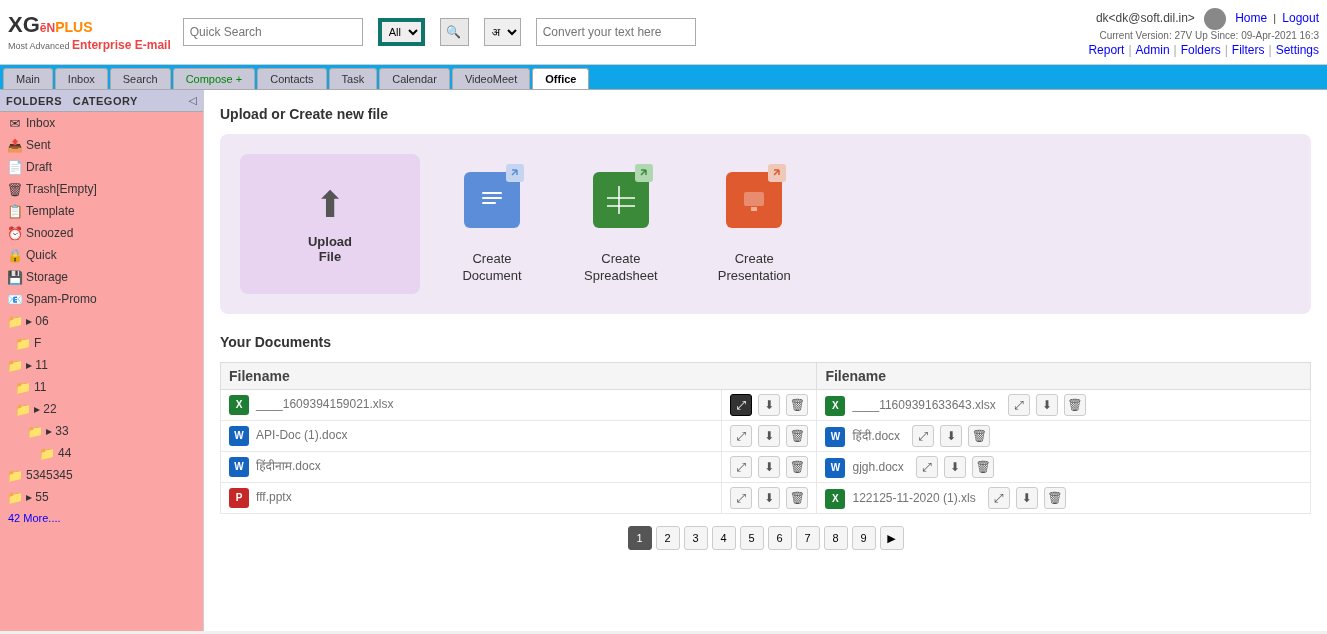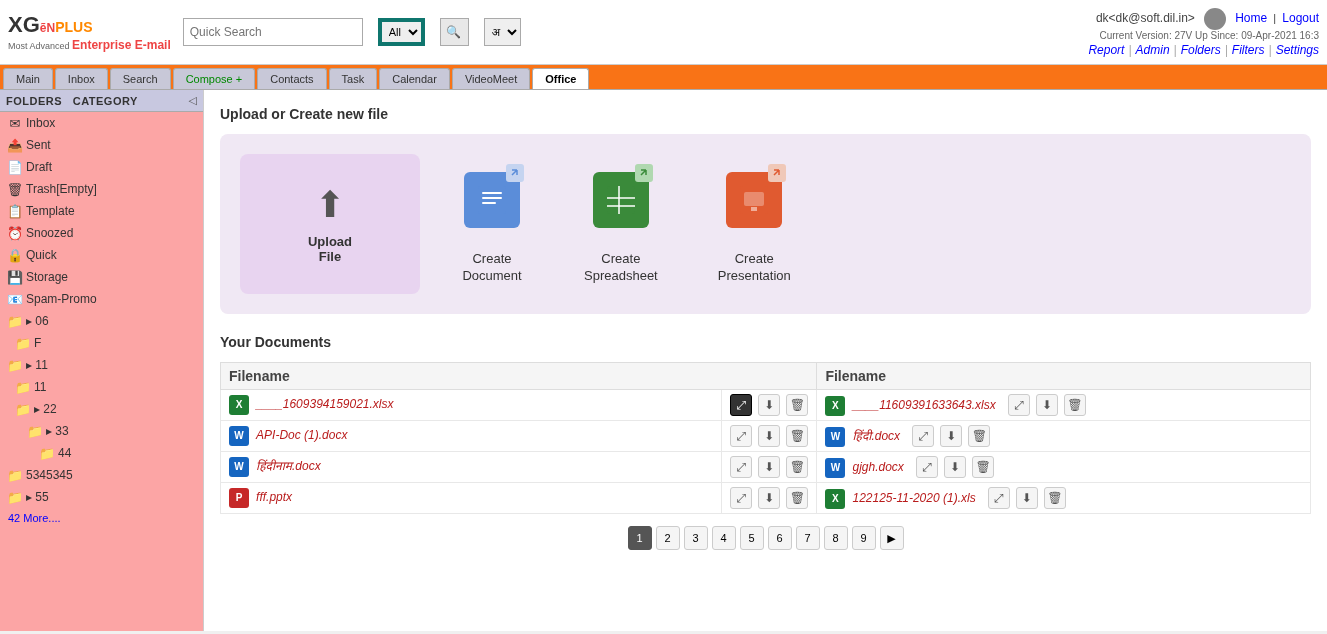--- a/index.html
+++ b/index.html
@@ -23,21 +23,21 @@
     .user-info { font-size: 11px; color: #444; }
     .user-info a { color: #00f; text-decoration: none; }
     .version-info { font-size: 10px; color: #666; }
 
     
     .top-nav-links { display: flex; gap: 4px; font-size: 11px; }
     .top-nav-links a { color: #00f; text-decoration: none; }
     .top-nav-links span { color: #aaa; }
 
     
-    .tab-bar { background: #f97316; border-bottom: 1px solid #aaa; display: flex; padding: 3px 3px 0; gap: 2px; }
+    .tab-bar { background: #0ea5e9; border-bottom: 1px solid #aaa; display: flex; padding: 3px 3px 0; gap: 2px; }
     .tab { padding: 4px 12px; background: #c8c8d8; border: 1px solid #aaa; border-bottom: none; cursor: pointer; font-size: 11px; border-radius: 3px 3px 0 0; color: #333; }
     .tab.active { background: #fff; color: #000; font-weight: bold; }
     .tab-compose { color: #080; }
 
     
     .main-layout { display: flex; height: calc(634px - 65px - 28px); }
 
     
     .sidebar { width: 204px; background: #fca5a5; border-right: 1px solid #ccc; overflow-y: auto; flex-shrink: 0; }
     .sidebar-header { background: #c8c8e0; padding: 4px 6px; display: flex; align-items: center; justify-content: space-between; border-bottom: 1px solid #aaa; }
@@ -73,21 +73,21 @@
 
     
     .docs-section { margin-top: 12px; }
     .docs-table { width: 100%; border-collapse: collapse; }
     .docs-table th { background: #f5f5f5; border: 1px solid #ddd; padding: 5px 8px; text-align: left; font-size: 14px; font-weight: bold; color: #444; }
     .docs-table td { border: 1px solid #e8e8e8; padding: 4px 8px; font-size: 11px; vertical-align: middle; }
     .file-badge { display: inline-block; width: 20px; height: 20px; border-radius: 3px; color: #fff; font-weight: bold; font-size: 10px; text-align: center; line-height: 20px; margin-right: 4px; }
     .badge-x { background: #1e7e34; }
     .badge-w { background: #1565c0; }
     .badge-p { background: #c62828; }
-    .file-name { color: #b91c1c; font-style: italic; }
+    .file-name { color: #737373; }
     .action-icons { display: flex; gap: 6px; align-items: center; }
     .action-icon { width: 22px; height: 22px; display: flex; align-items: center; justify-content: center; cursor: pointer; color: #555; border: 1px solid #ccc; background: #f5f5f5; border-radius: 3px; font-size: 12px; }
     .action-icon.share-active { background: #333; color: #fff; border-color: #000; }
 
     
     .pagination { display: flex; align-items: center; justify-content: center; gap: 4px; margin-top: 12px; }
     .page-btn { width: 24px; height: 24px; display: flex; align-items: center; justify-content: center; border: 1px solid #ccc; background: #f5f5f5; cursor: pointer; border-radius: 3px; font-size: 11px; }
     .page-btn.active { background: #555; color: #fff; border-color: #555; }
   </style>
 </head>
@@ -102,34 +102,35 @@
   </div>
   <div class="search-area">
     <input class="search-input" type="text" placeholder="Quick Search" style="">
     <select class="search-select">
       <option>All</option>
     </select>
     <button class="search-btn">🔍</button>
     <select class="lang-select">
       <option>अ</option>
     </select>
+    <input class="text-convert-input" type="text" placeholder="Convert your text here" style="">
   </div>
   <div class="top-right">
     <div style="text-align:right;">
       <div class="user-info">
         <span>dk&lt;dk@soft.dil.in&gt;</span>
         &nbsp;
         <span style="display:inline-block;width:22px;height:22px;background:#888;border-radius:50%;vertical-align:middle;"></span>
         &nbsp;
         <a href="#">Home</a>
         &nbsp;|&nbsp;
         <a href="#">Logout</a>
       </div>
       <div class="version-info">Current Version: 27V Up Since: 09-Apr-2021 16:3</div>
-      <div class="top-nav-links" style="justify-content:flex-end;margin-top:2px;font-style:italic;">
+      <div class="top-nav-links" style="justify-content:flex-end;margin-top:2px;">
         <a href="#">Report</a>
         <span>|</span>
         <a href="#">Admin</a>
         <span>|</span>
         <a href="#">Folders</a>
         <span>|</span>
         <a href="#">Filters</a>
         <span>|</span>
         <a href="#">Settings</a>
       </div>

